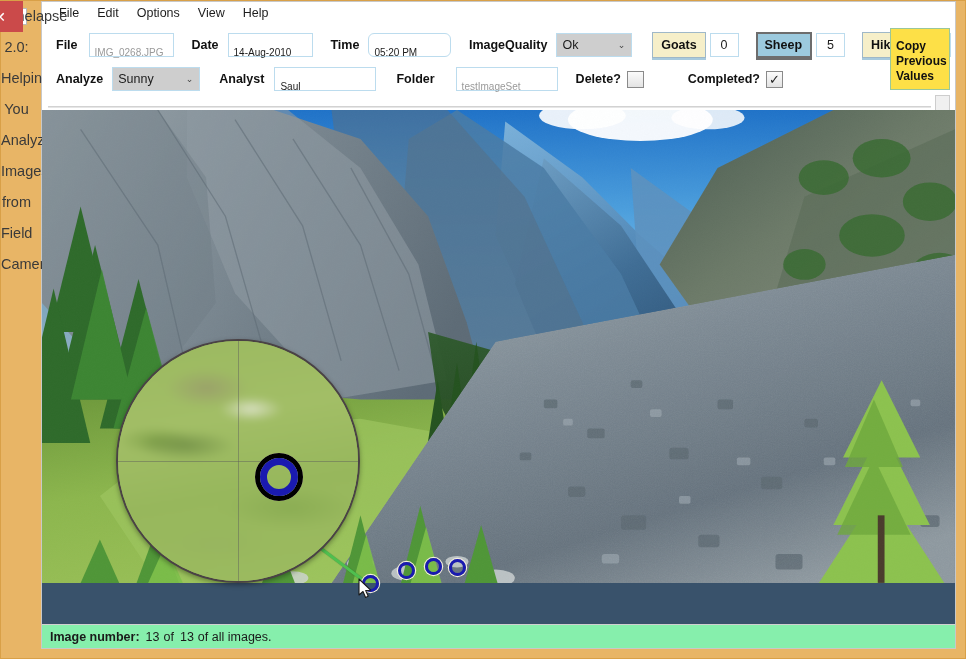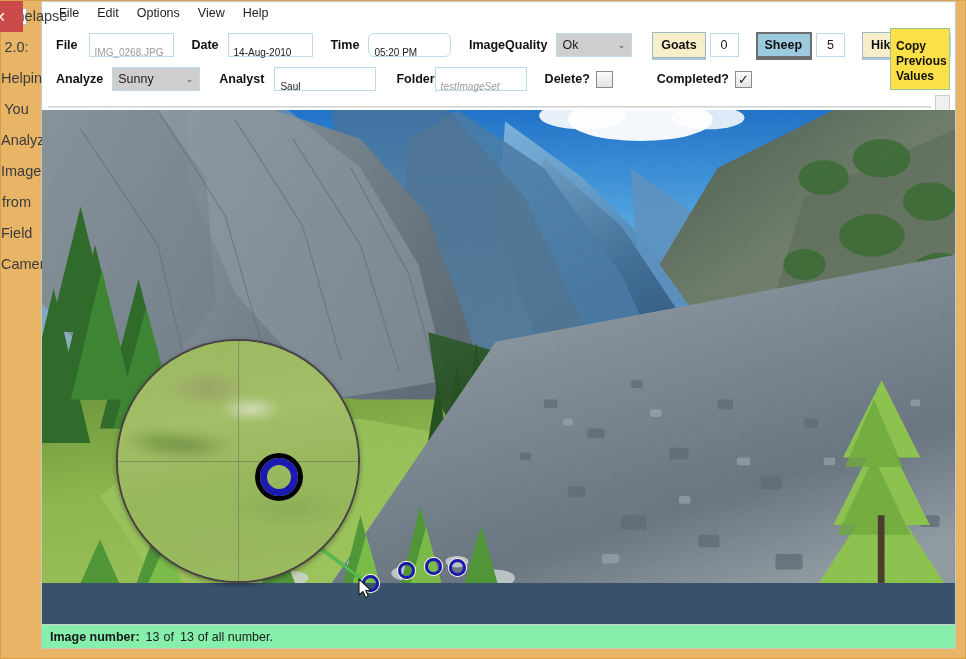--- a/index.html
+++ b/index.html
@@ -320,21 +320,21 @@
         <div class="lbl" style="margin-left:10px;">Analyze</div>
         <div class="sel" style="width:88px; margin-left:9px;">
           <span>Sunny</span>
           <span class="chev">⌄</span>
         </div>
 
         <div class="lbl" style="margin-left:19px;">Analyst</div>
         <div class="txt" style="width:102px; margin-left:10px;">Saul</div>
 
         <div class="lbl" style="margin-left:20px;">Folder</div>
-        <div class="txt readonly" style="width:92px; margin-left:0;font-style:italic;">testImageSet</div>
+        <div class="txt readonly" style="width:102px; margin-left:21px;">testImageSet</div>
 
         <div class="lbl" style="margin-left:18px;">Delete?</div>
         <div class="chk" style="margin-left:6px;"></div>
 
         <div class="lbl" style="margin-left:44px;">Completed?</div>
         <div class="chk" style="margin-left:6px;">✓</div>
       </div>
 
       <div id="copy-btn">
         <div>Copy</div>
@@ -557,17 +557,17 @@
       <svg id="cursor" viewBox="0 0 14 21">
         <polygon points="1,1 1,17 5,13.5 7.6,19.5 10.2,18.3 7.7,12.6 12.6,12.2" fill="#ffffff" stroke="#1a1a1a" stroke-width="1.1" stroke-linejoin="round"></polygon>
       </svg>
     </div>
 
     <div id="statusbar">
       <b>Image number:</b>
       <span style="margin-left:6px;">13</span>
       <span>of</span>
       <span style="margin-left:2px;">13</span>
-      <span>of all number.</span>
+      <span>of all images.</span>
     </div>
 
   </div>
 </div>
 
 </body></html>

